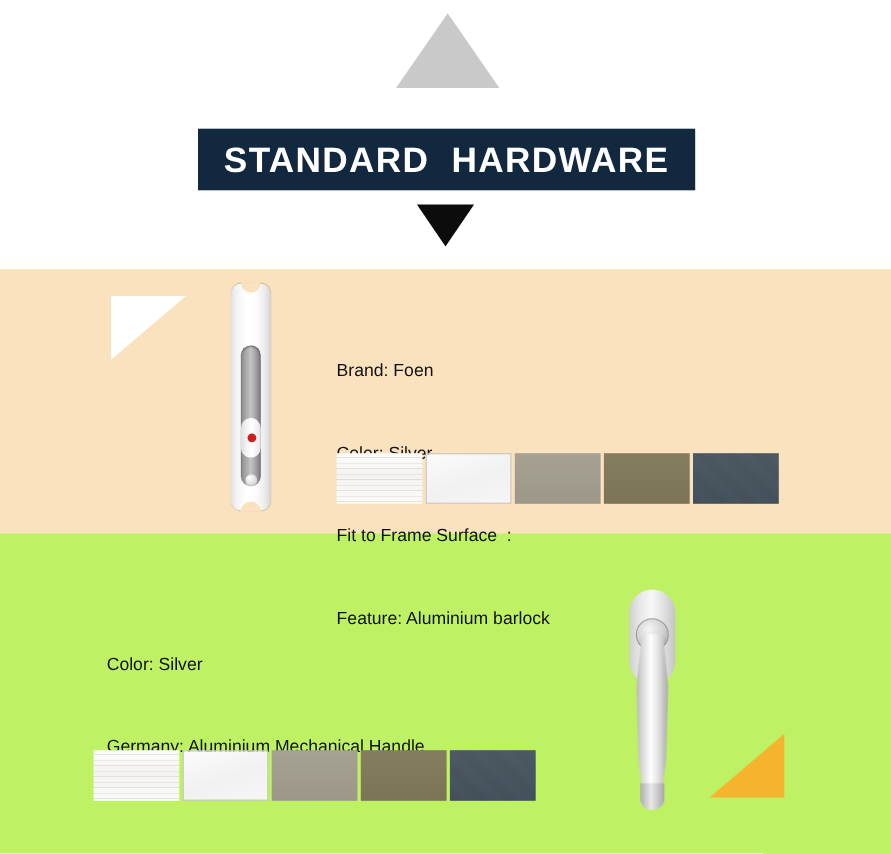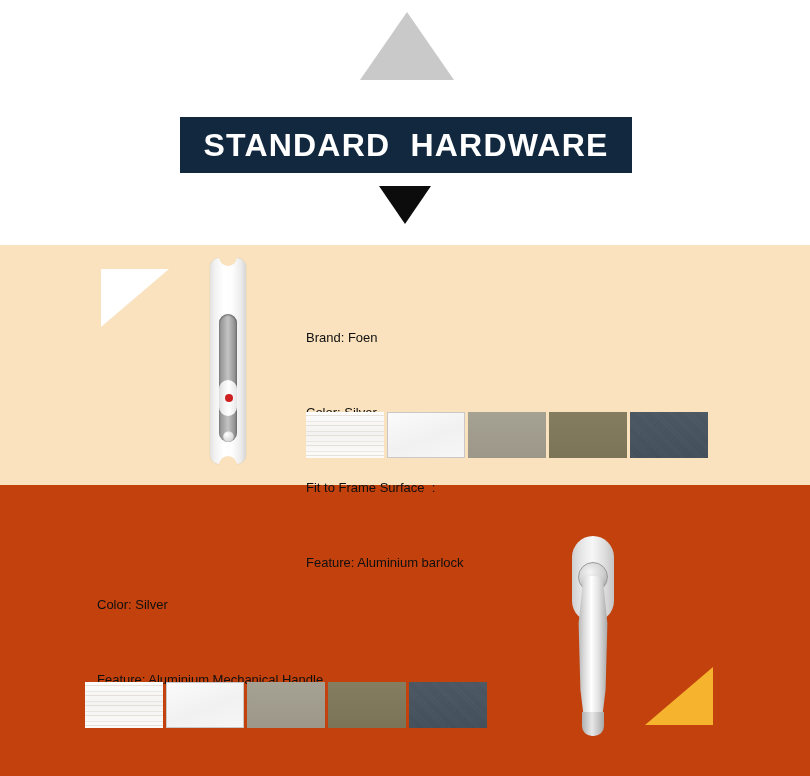--- a/index.html
+++ b/index.html
@@ -9,21 +9,21 @@
     height: 776px;
     background: #ffffff;
     font-family: "Liberation Sans", sans-serif;
     overflow: hidden;
   }
 
   .page {
     position: relative;
     width: 810px;
     height: 776px;
-    background: #c2410c;
+    background: #bef264;
     overflow: hidden;
   }
 
   
   .header-zone {
     position: absolute;
     left: 0; top: 0;
     width: 810px; height: 245px;
     background: #ffffff;
   }
@@ -199,21 +199,21 @@
     position: absolute;
     left: 24px; top: 176px;
     width: 22px; height: 24px;
     border-radius: 0 0 10px 10px;
     background: linear-gradient(90deg, #b0b0b0 0%, #e8e8e8 45%, #a8a8a8 100%);
   }
 
   
   .spec {
     position: absolute;
-    font-size: 13px;
+    font-size: 16px;
     line-height: 25px;
     color: #101010;
     white-space: pre;
     font-family: "Liberation Sans", sans-serif;
   }
   .spec-1 { left: 306px; top: 275px; }
   .spec-2 { left: 97px; top: 542px; }
   .spec-line { display: block; }
 
   
@@ -300,21 +300,21 @@
   <div class="swatch-row swatch-row-1">
     <div class="swatch swatch-wood"></div>
     <div class="swatch swatch-white"></div>
     <div class="swatch swatch-graybeige"></div>
     <div class="swatch swatch-olive"></div>
     <div class="swatch swatch-slate"></div>
   </div>
 
   <div class="spec spec-2">
     <span class="spec-line">Color: Silver</span>
-    <span class="spec-line">Feature: Aluminium Mechanical Handle</span>
+    <span class="spec-line">Germany: Aluminium Mechanical Handle</span>
     
   </div>
 
   <div class="handle">
     <div class="handle-rosette"></div>
     <div class="handle-hub"></div>
     <div class="handle-lever"></div>
     <div class="handle-tip"></div>
   </div>
 

